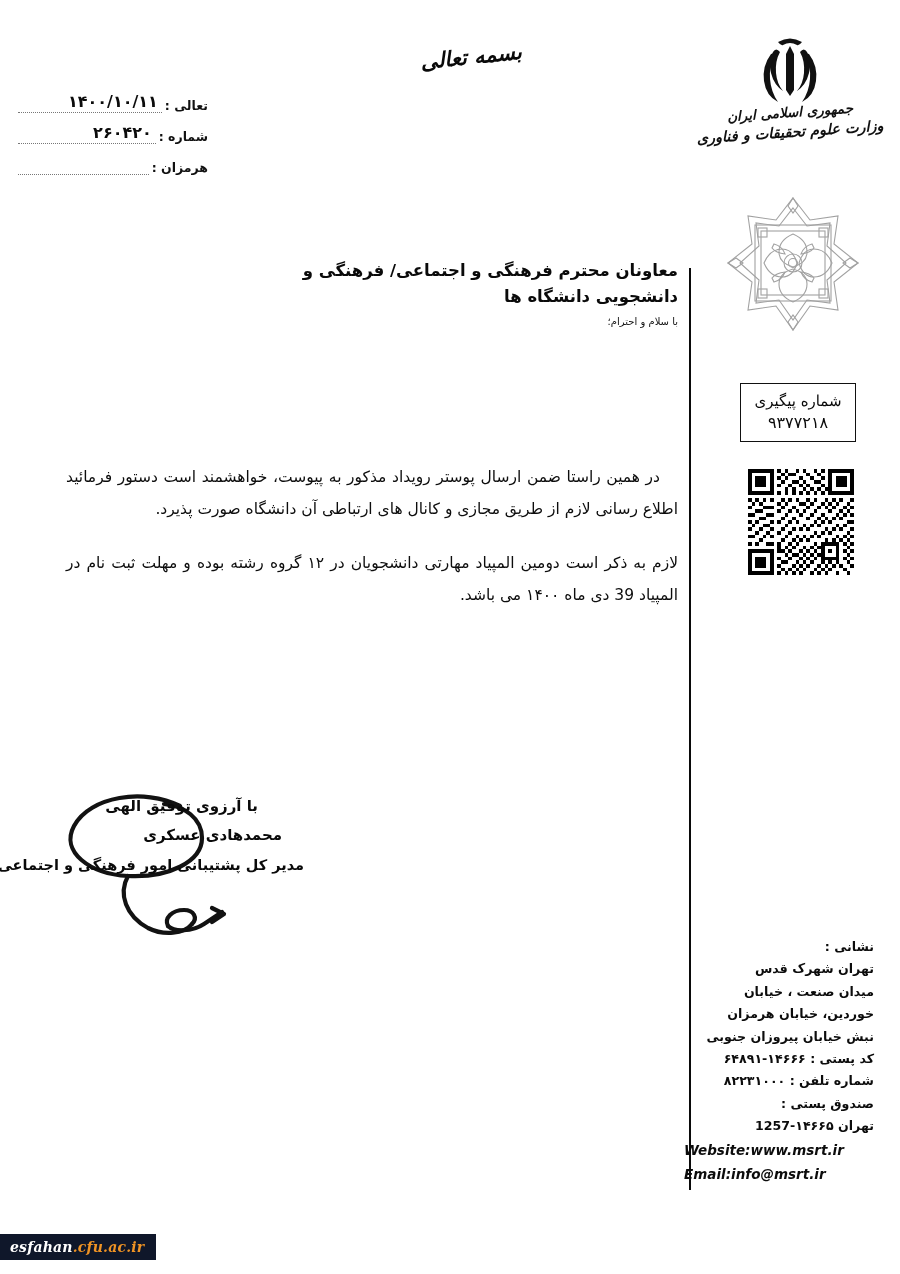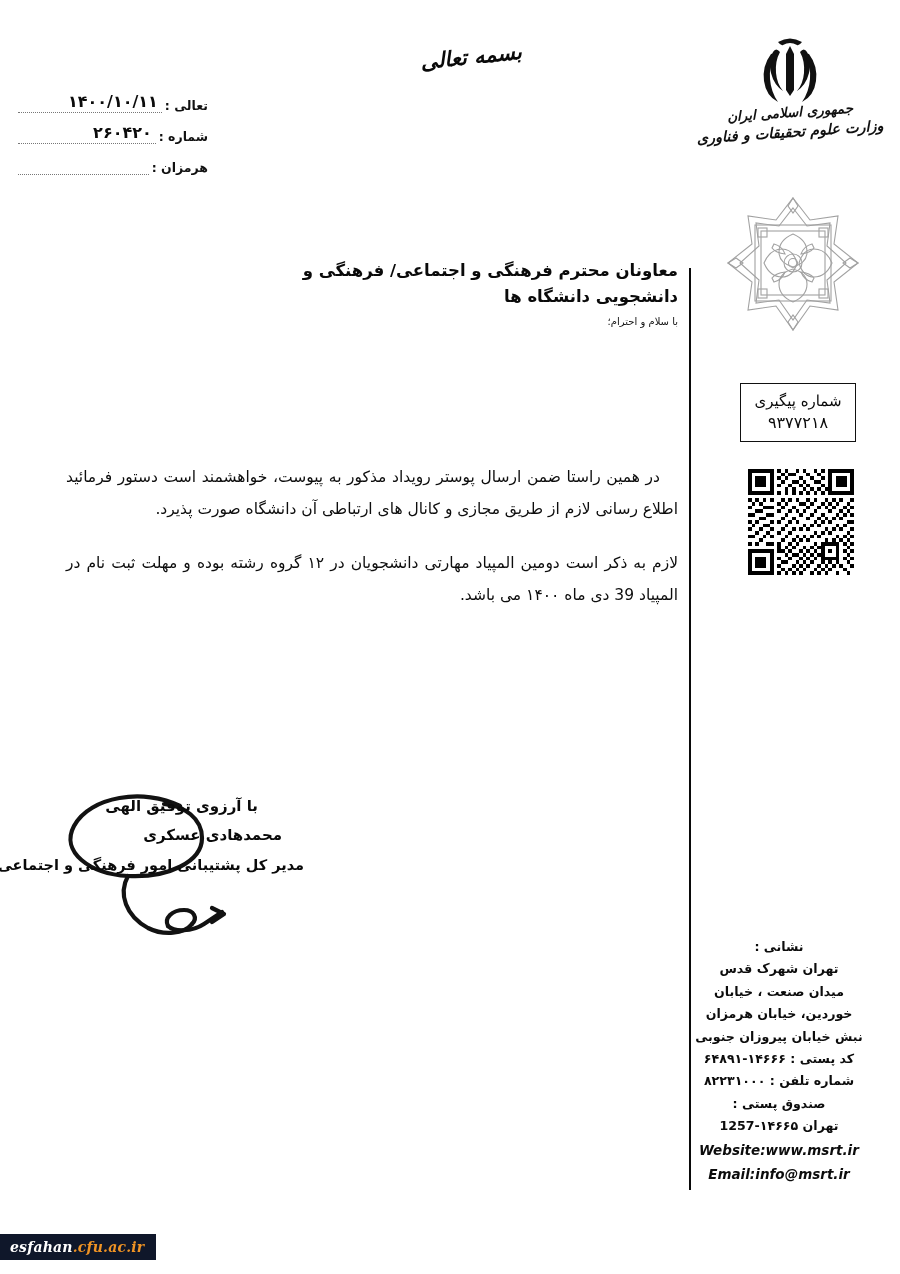--- a/index.html
+++ b/index.html
@@ -232,21 +232,20 @@
     pointer-events: none;
   }
 
   
   .addr-block {
     position: absolute;
     right: 26px;
     top: 936px;
     width: 190px;
     direction: rtl;
-    text-align: center;
   }
   .addr-line {
     font-size: 12.6px;
     font-weight: bold;
     color: #0c0c0c;
     line-height: 1.78;
     white-space: nowrap;
     letter-spacing: 0.2px;
   }
   .addr-line.latin {

